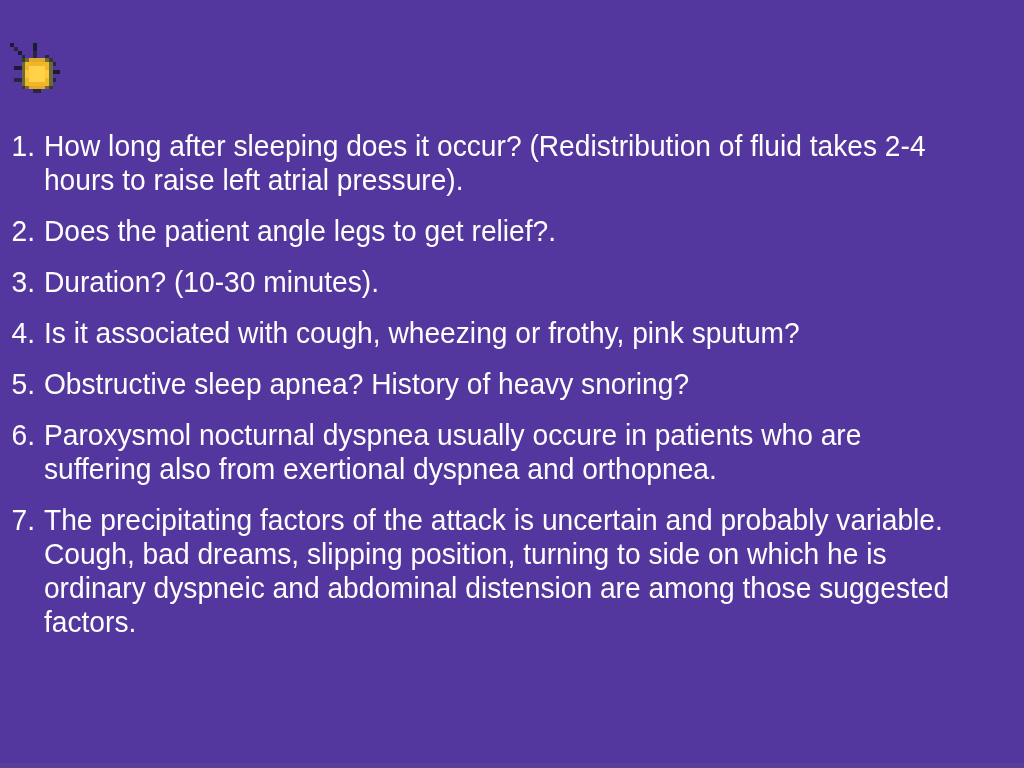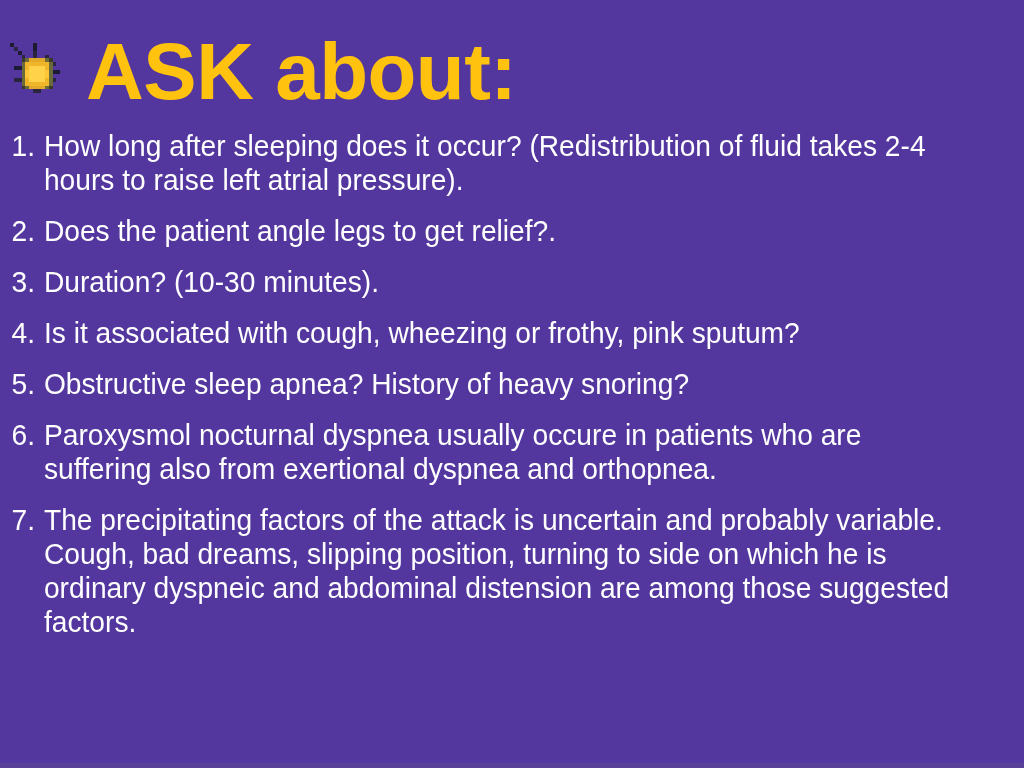--- a/index.html
+++ b/index.html
@@ -133,21 +133,20 @@
 
       <rect x="5" y="6" width="6" height="6" fill="#f0b62a"></rect>
       <rect x="6" y="5" width="4" height="1" fill="#e2a92b"></rect>
       <rect x="6" y="12" width="4" height="1" fill="#e2a92b"></rect>
       <rect x="6" y="7" width="4" height="4" fill="#ffd24a"></rect>
       <rect x="5" y="8" width="1" height="2" fill="#ffc63a"></rect>
       <rect x="10" y="8" width="1" height="2" fill="#ffc63a"></rect>
 
       <rect x="7" y="13" width="2" height="1" fill="#2a2640"></rect>
     </svg>
-    <div id="title-text">ASK about:</div>
   </div>
 
   <ol id="ask-list">
 
     <li class="ask-item">
       <span class="ask-num">1.</span>
       <span class="ask-text">How long after sleeping does it occur? (Redistribution of fluid takes 2-4 hours to raise left atrial pressure).</span>
     </li>
 
     <li class="ask-item">

